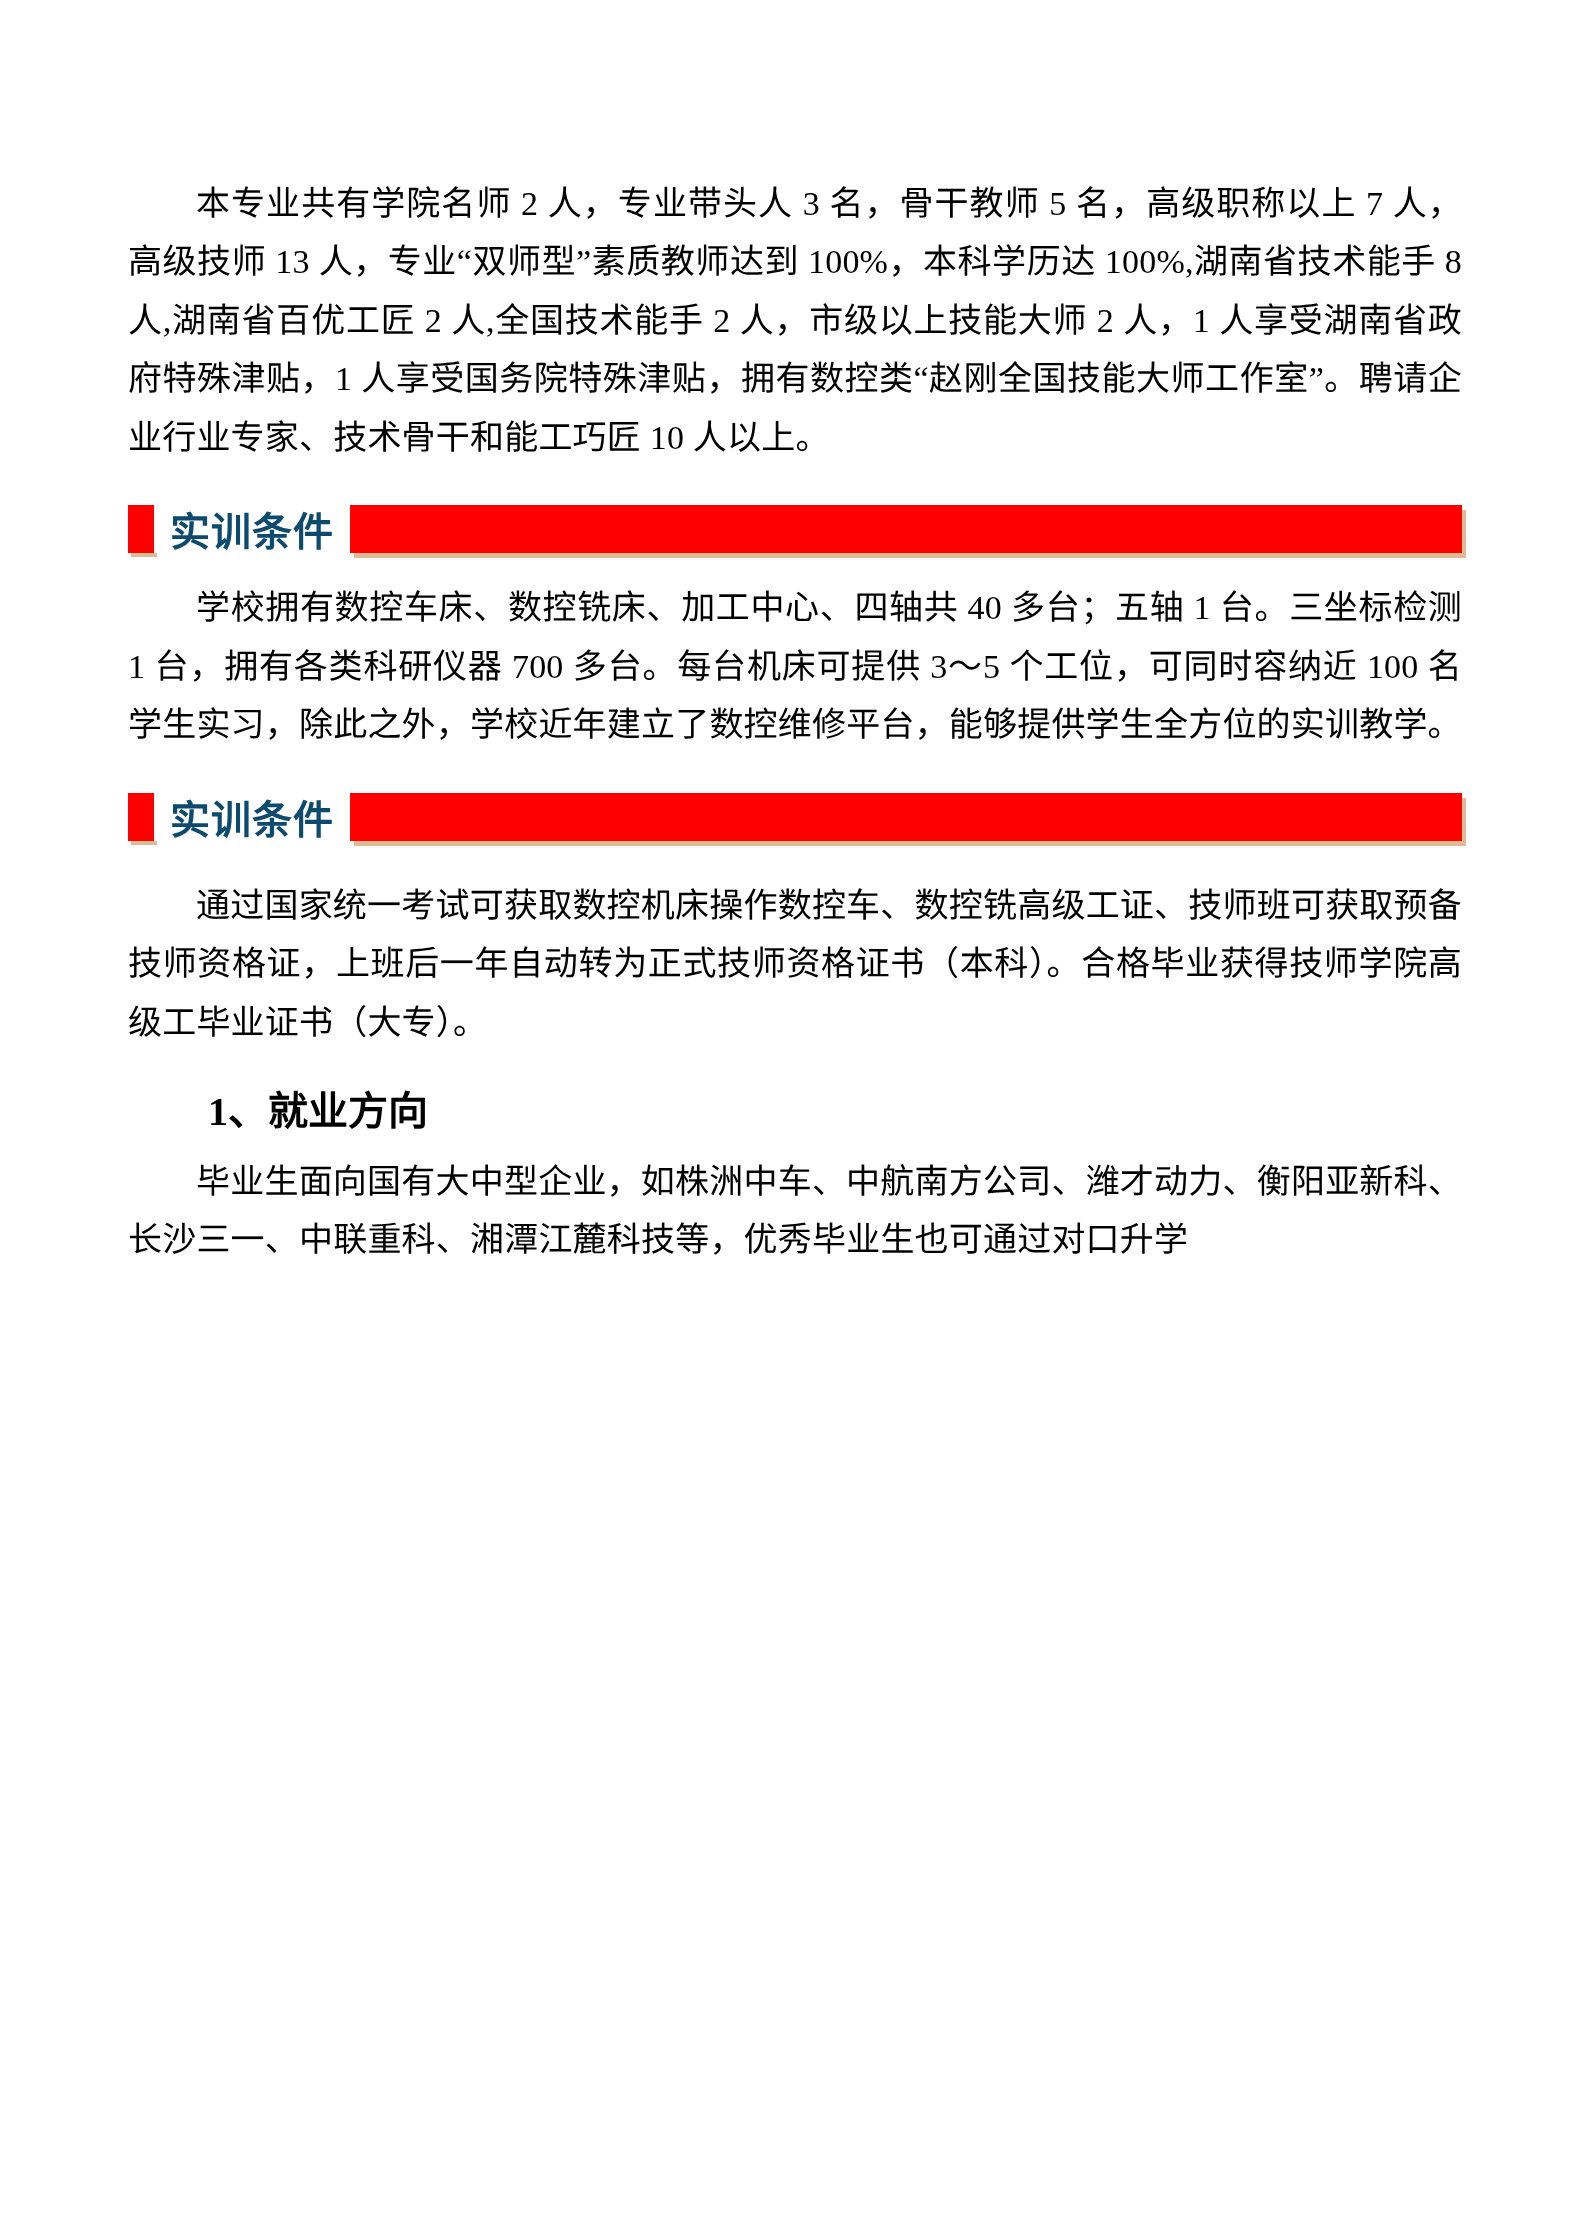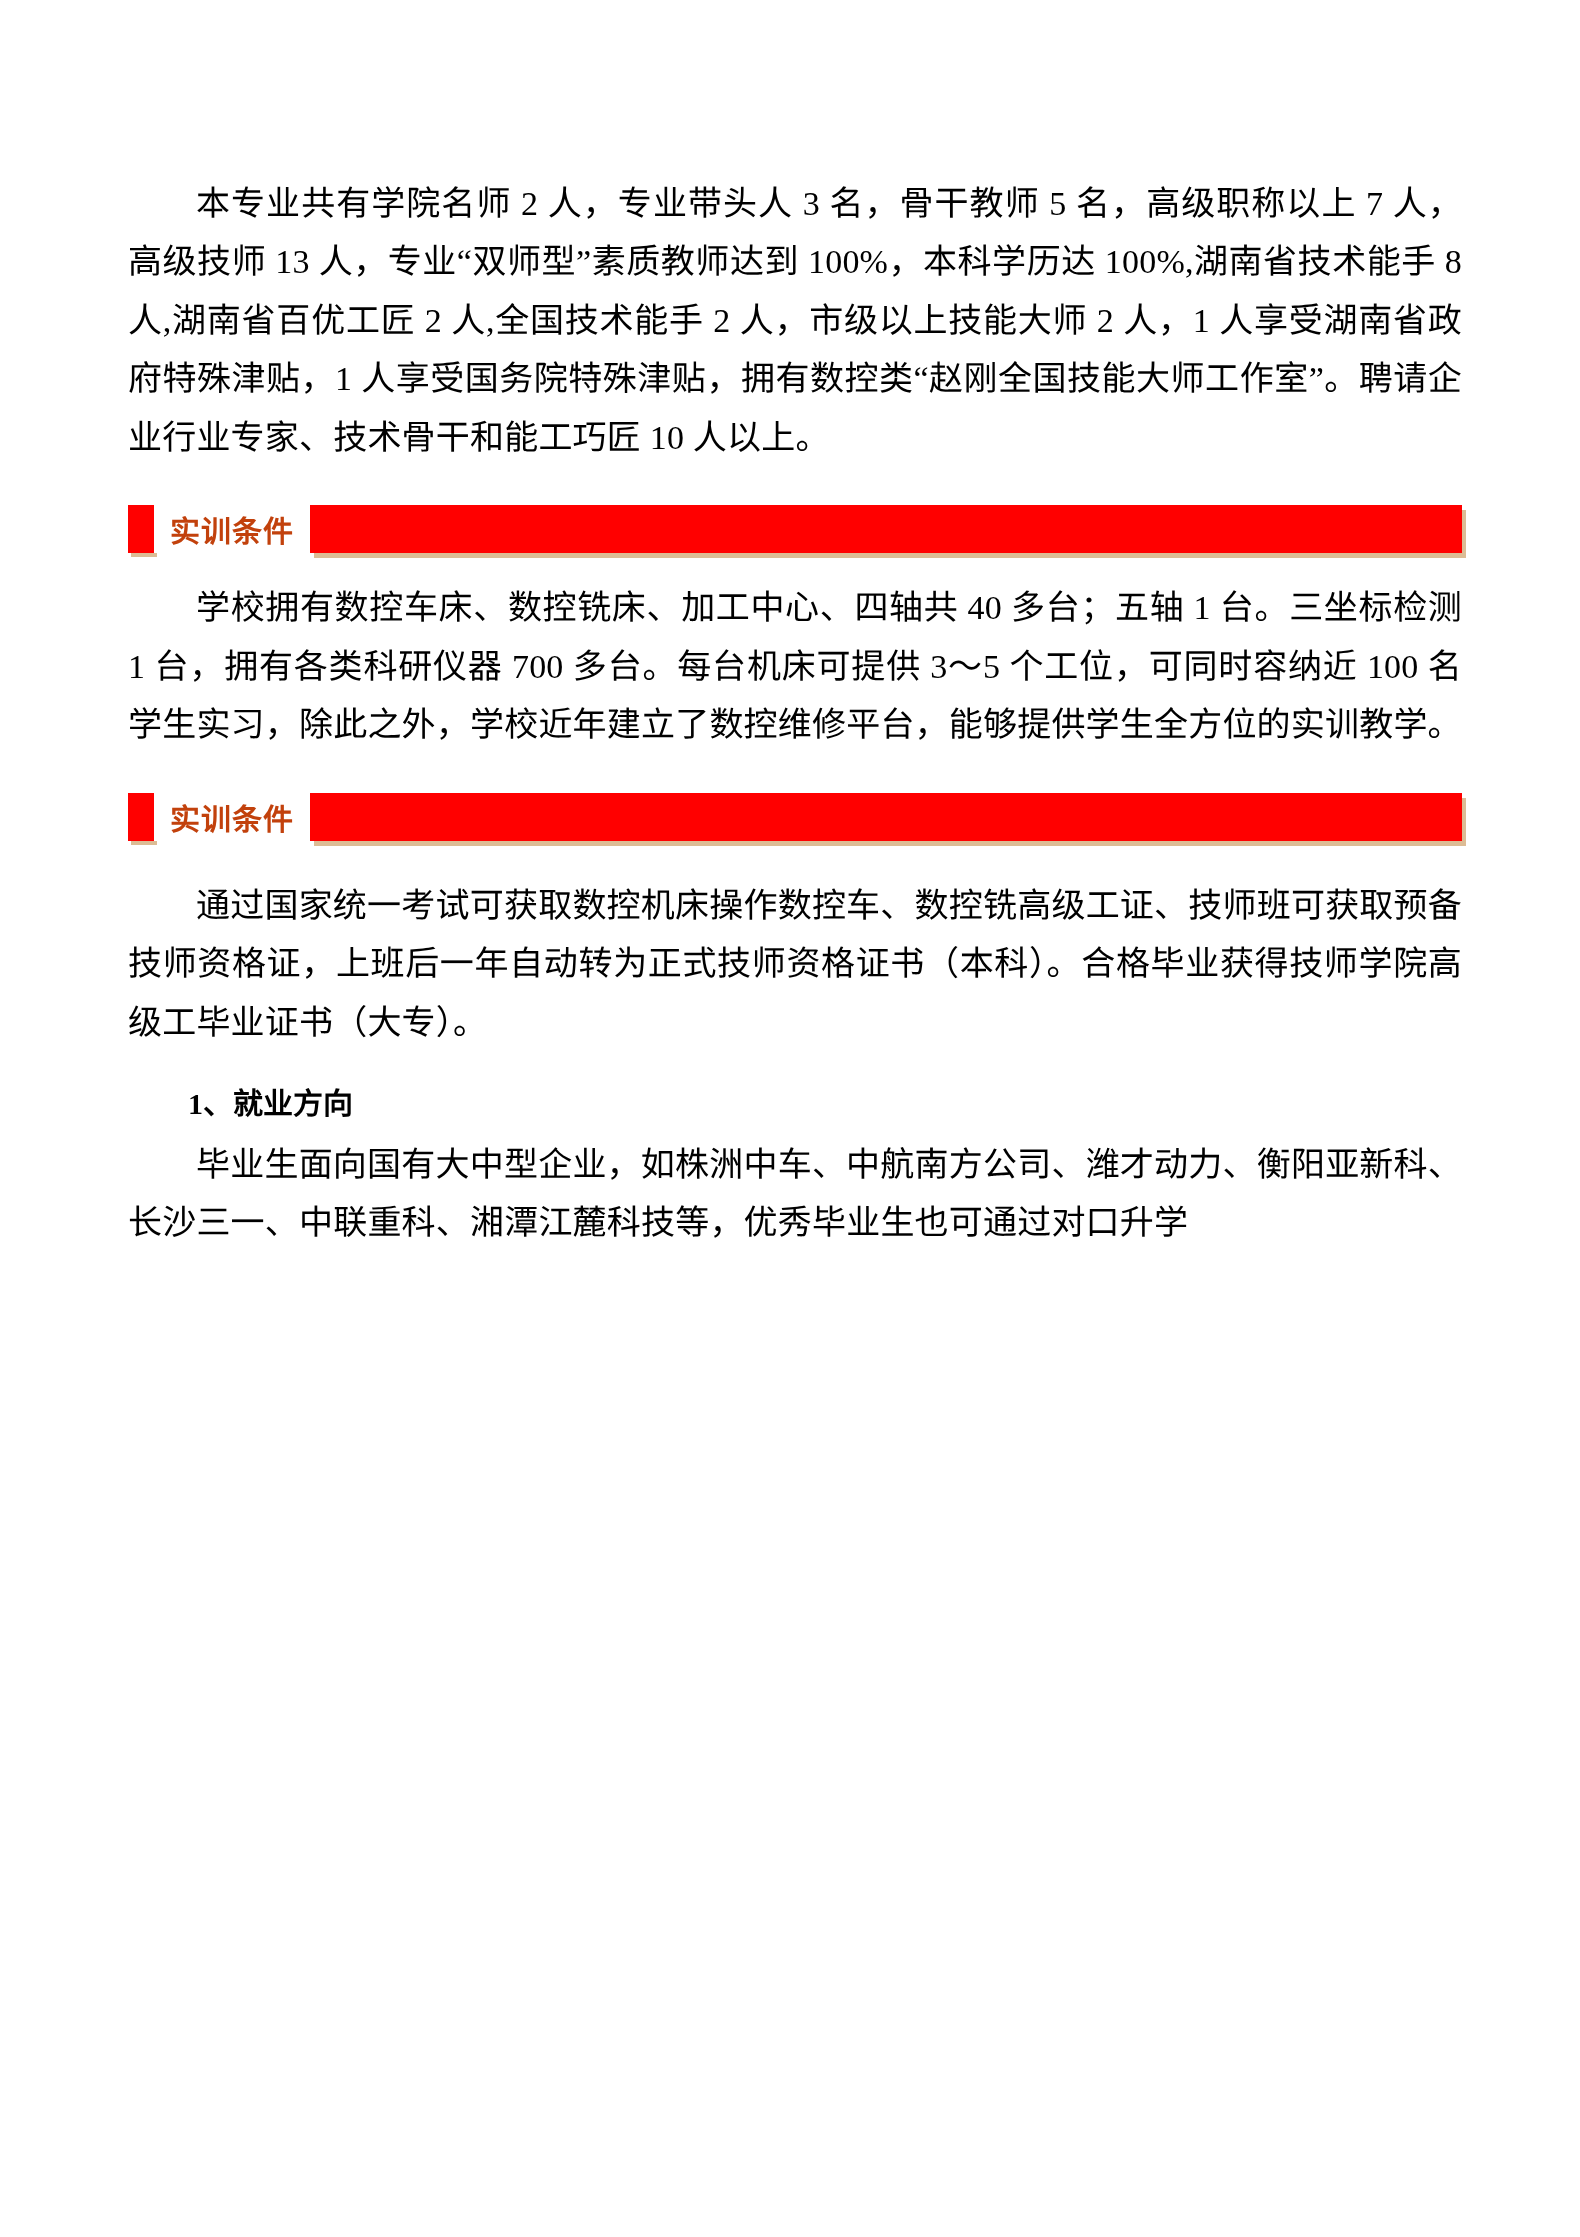--- a/index.html
+++ b/index.html
@@ -54,33 +54,33 @@
   .section-bar .label-box {
     flex: 0 0 auto;
     display: flex;
     align-items: center;
     padding: 0 16px 0 16px;
     background: #ffffff;
   }
   .section-bar .label {
     font-family: "Liberation Sans", "DejaVu Sans", sans-serif;
     font-weight: bold;
-    font-size: 30px;
-    color: #c2410c;
+    font-size: 40px;
+    color: #0c4a6e;
     letter-spacing: 1px;
     white-space: nowrap;
   }
   .section-bar .fill {
     flex: 1 1 auto;
     background: #FF0000;
     box-shadow: 4px 5px 0 0 rgba(214,176,130,0.85);
   }
 
   .subheading {
-    font-size: 30px;
+    font-size: 40px;
     font-weight: bold;
     text-indent: 2em;
     margin: 0 0 6px 0;
     line-height: 1.72;
   }
 </style>
 </head>
 <body>
 
 <div class="page">

